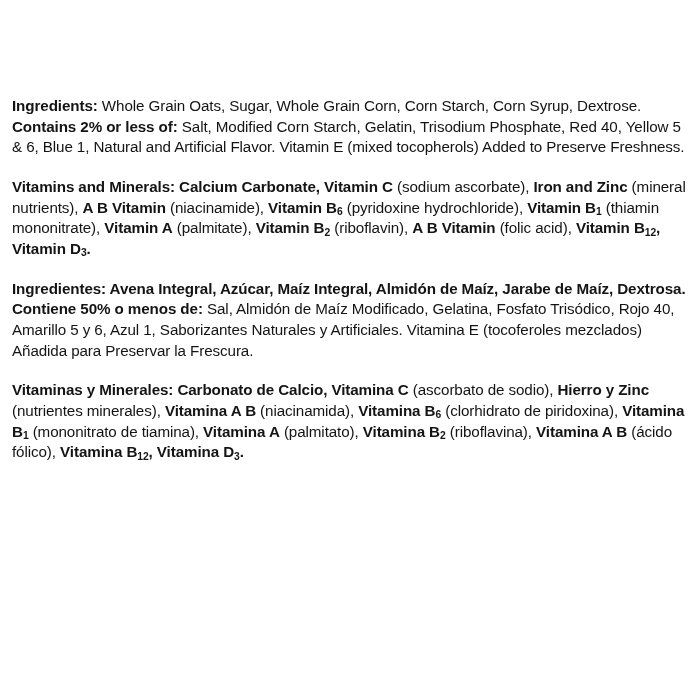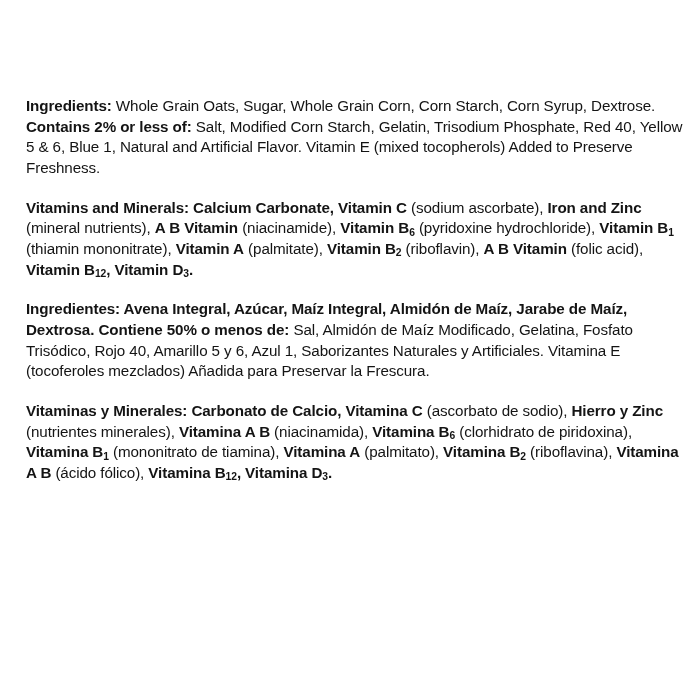--- a/index.html
+++ b/index.html
@@ -11,21 +11,21 @@
     height: 700px;
     background: #ffffff;
     font-family: "Liberation Sans", sans-serif;
     color: #1a1a1a;
     -webkit-font-smoothing: antialiased;
   }
   .label-panel {
     box-sizing: border-box;
     width: 700px;
     height: 574px;
-    padding: 96px 10px 0 26px;
+    padding: 96px 10px 0 12px;
     background: #ffffff;
   }
   .ingredient-block {
     font-size: 15.2px;
     line-height: 1.36;
     letter-spacing: -0.1px;
     text-align: left;
     margin: 0 0 19px 0;
     color: #141414;
   }

